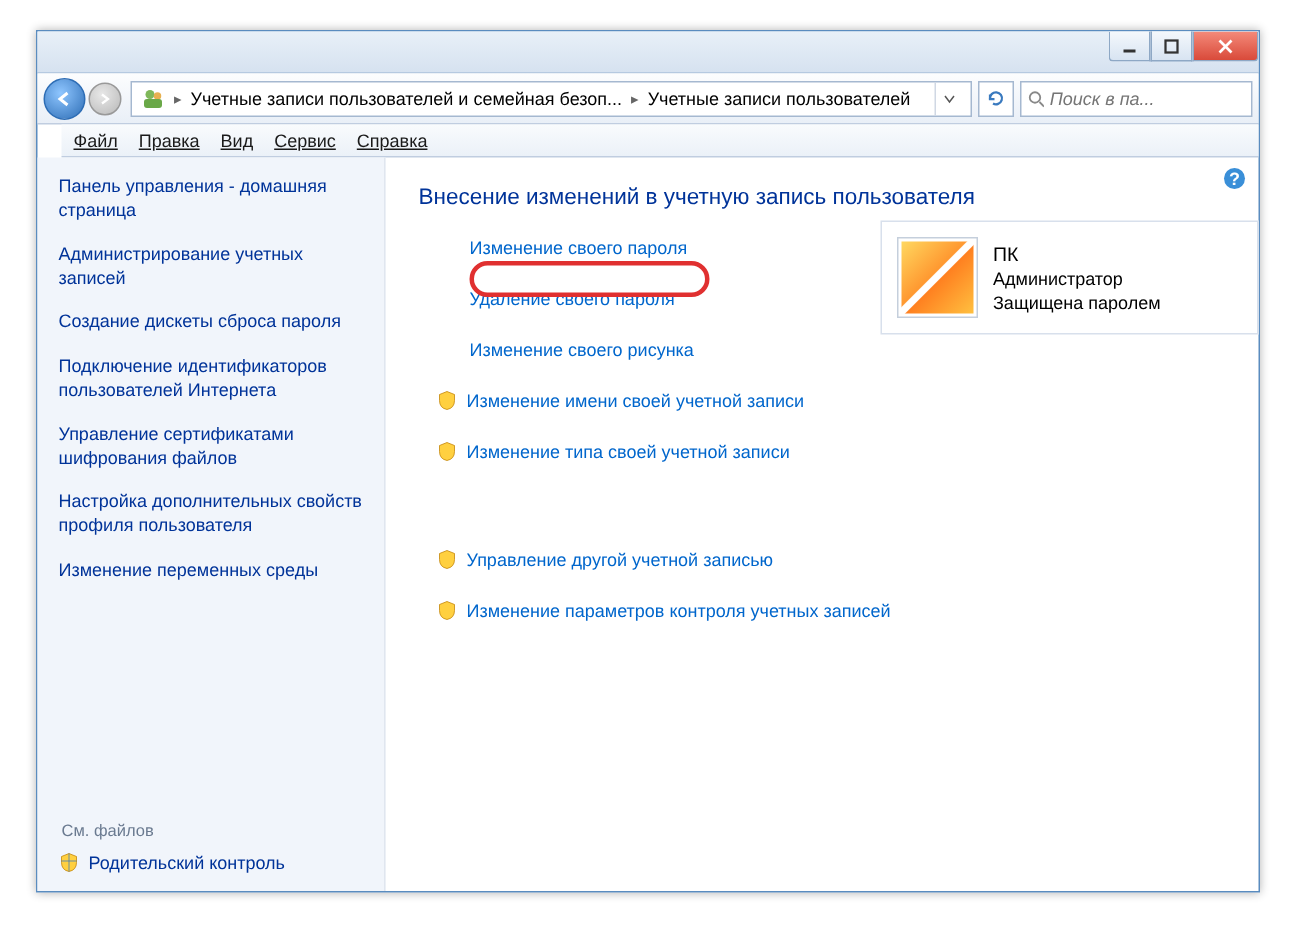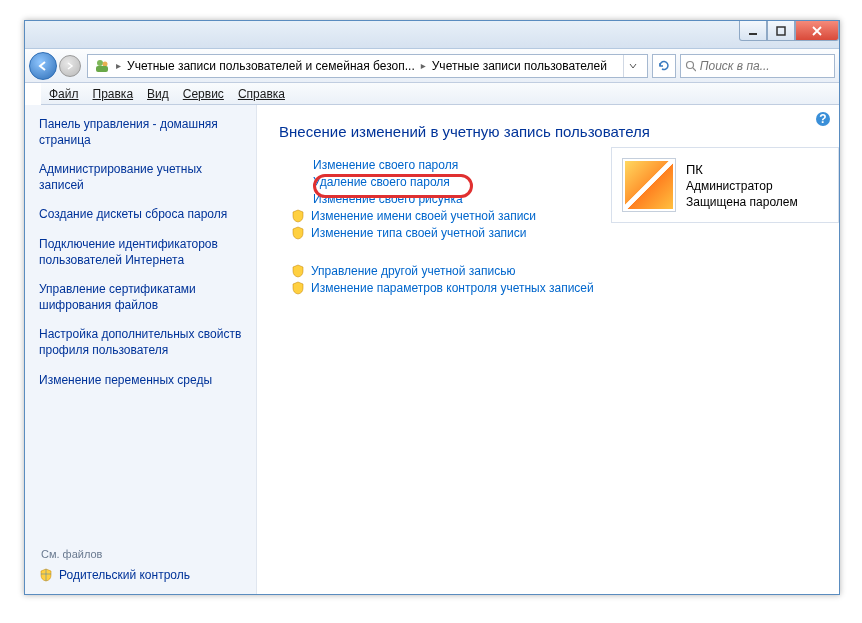--- a/index.html
+++ b/index.html
@@ -27,25 +27,25 @@
 .menu-item u { text-decoration: underline; }
 .body { display: flex; height: calc(100% - 28px - 34px - 22px); position: relative; }
 .help-icon { position: absolute; top: 6px; right: 8px; }
 .sidebar { width: 232px; background: #f1f5fb; padding: 12px 14px; display: flex; flex-direction: column; border-right: 1px solid #e0e6ef; }
 .sidebar-link { color: #003399; margin-bottom: 14px; line-height: 1.3; cursor: pointer; }
 .sidebar-spacer { flex: 1; }
 .see-also { color: #6a7a90; margin: 0 0 8px 2px; font-size: 11px; }
 .sb-bottom { display: flex; align-items: flex-start; gap: 6px; color: #003399; cursor: pointer; }
 .main { flex: 1; padding: 18px 22px; position: relative; }
 .page-title { color: #003399; font-size: 15px; margin-bottom: 18px; }
-.links-col { display: flex; flex-direction: column; gap: 3px; margin-left: 12px; }
+.links-col { display: flex; flex-direction: column; gap: 20px; margin-left: 12px; }
 .main-link { color: #0066cc; cursor: pointer; display: flex; align-items: center; gap: 6px; }
 .main-link.indent { margin-left: 22px; }
 .ring { position: absolute; top: 58px; left: 28px; width: 160px; height: 24px; border: 3px solid #e03030; border-radius: 12px; pointer-events: none; }
-.user-box { position: absolute; top: 42px; right: 0; width: 228px; border: 1px solid #d8e0ec; padding: 10px; display: flex; gap: 10px; align-items: center; background: #fff; }
+.user-box { position: absolute; top: 42px; right: 0; width: 252px; border: 1px solid #d8e0ec; padding: 10px; display: flex; gap: 10px; align-items: center; background: #fff; }
 .avatar { width: 54px; height: 54px; border: 1px solid #c5cfdc; padding: 2px; background: #fff; }
 .avatar-inner { width: 100%; height: 100%; background: linear-gradient(135deg,#ffd860 0%,#ff9830 45%,#fff 46%,#fff 52%,#ff8020 53%,#ffc040 100%); }
 .user-info { display: flex; flex-direction: column; gap: 2px; font-size: 12px; }
 .user-name { font-size: 13px; }
 .gap { height: 18px; }
 .shield { width: 14px; height: 14px; display: inline-flex; align-items: center; justify-content: center; }
 </style>
 </head>
 <body>
 

